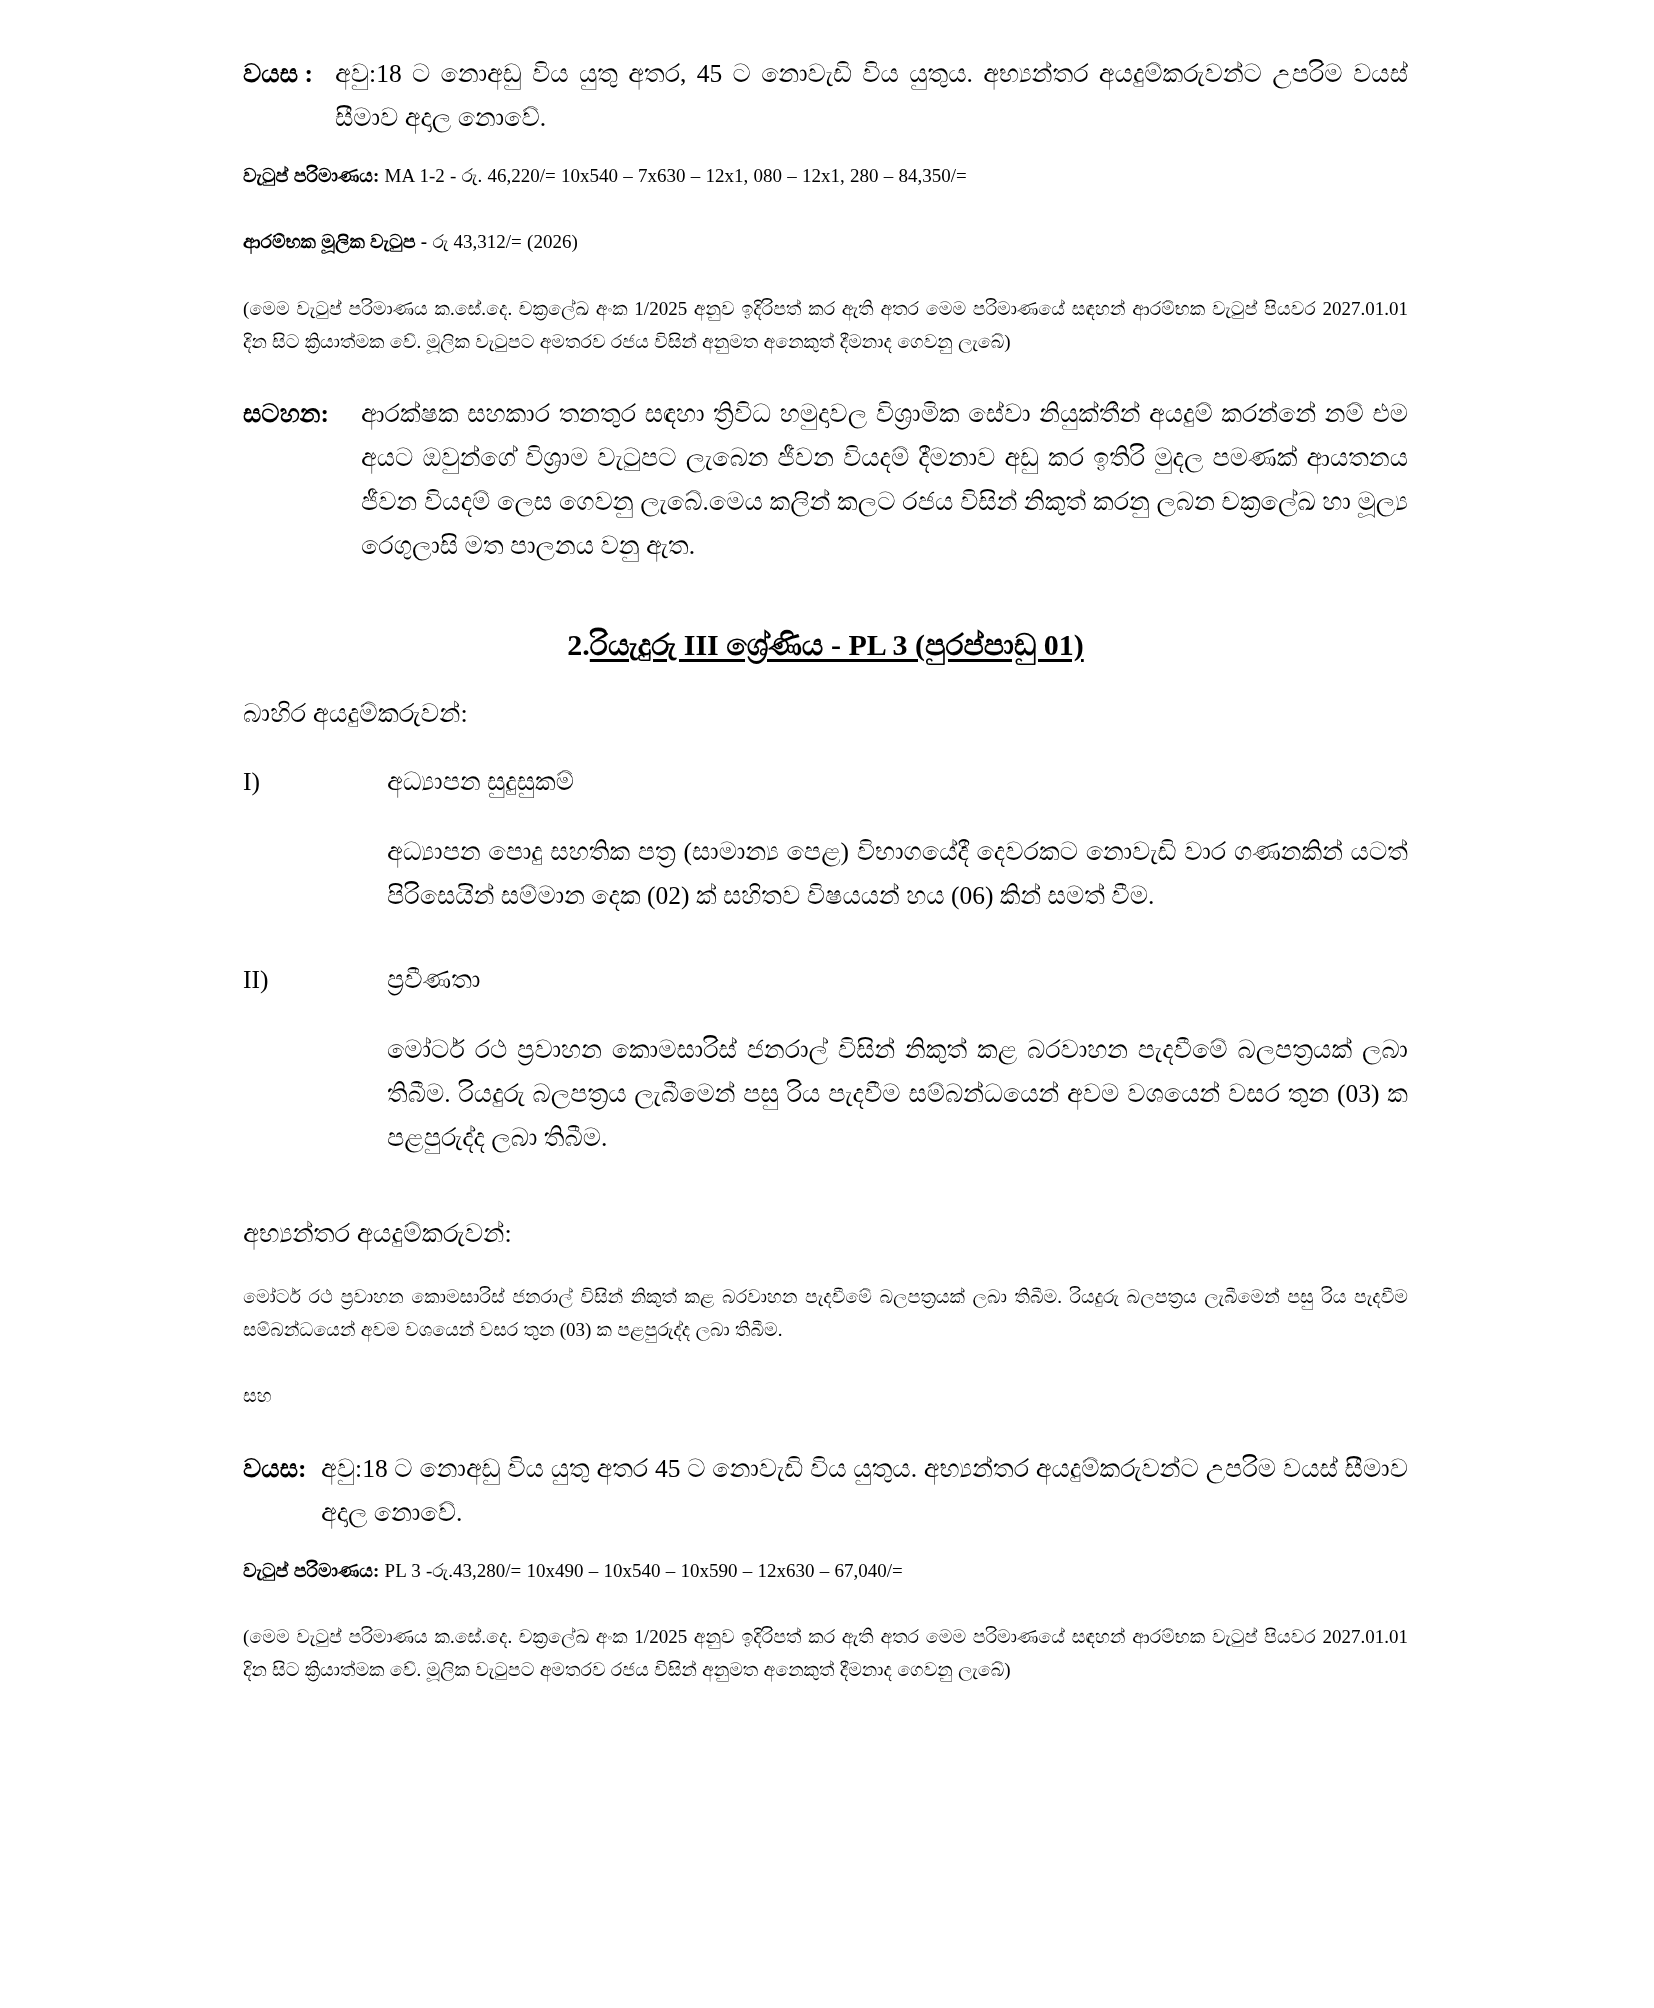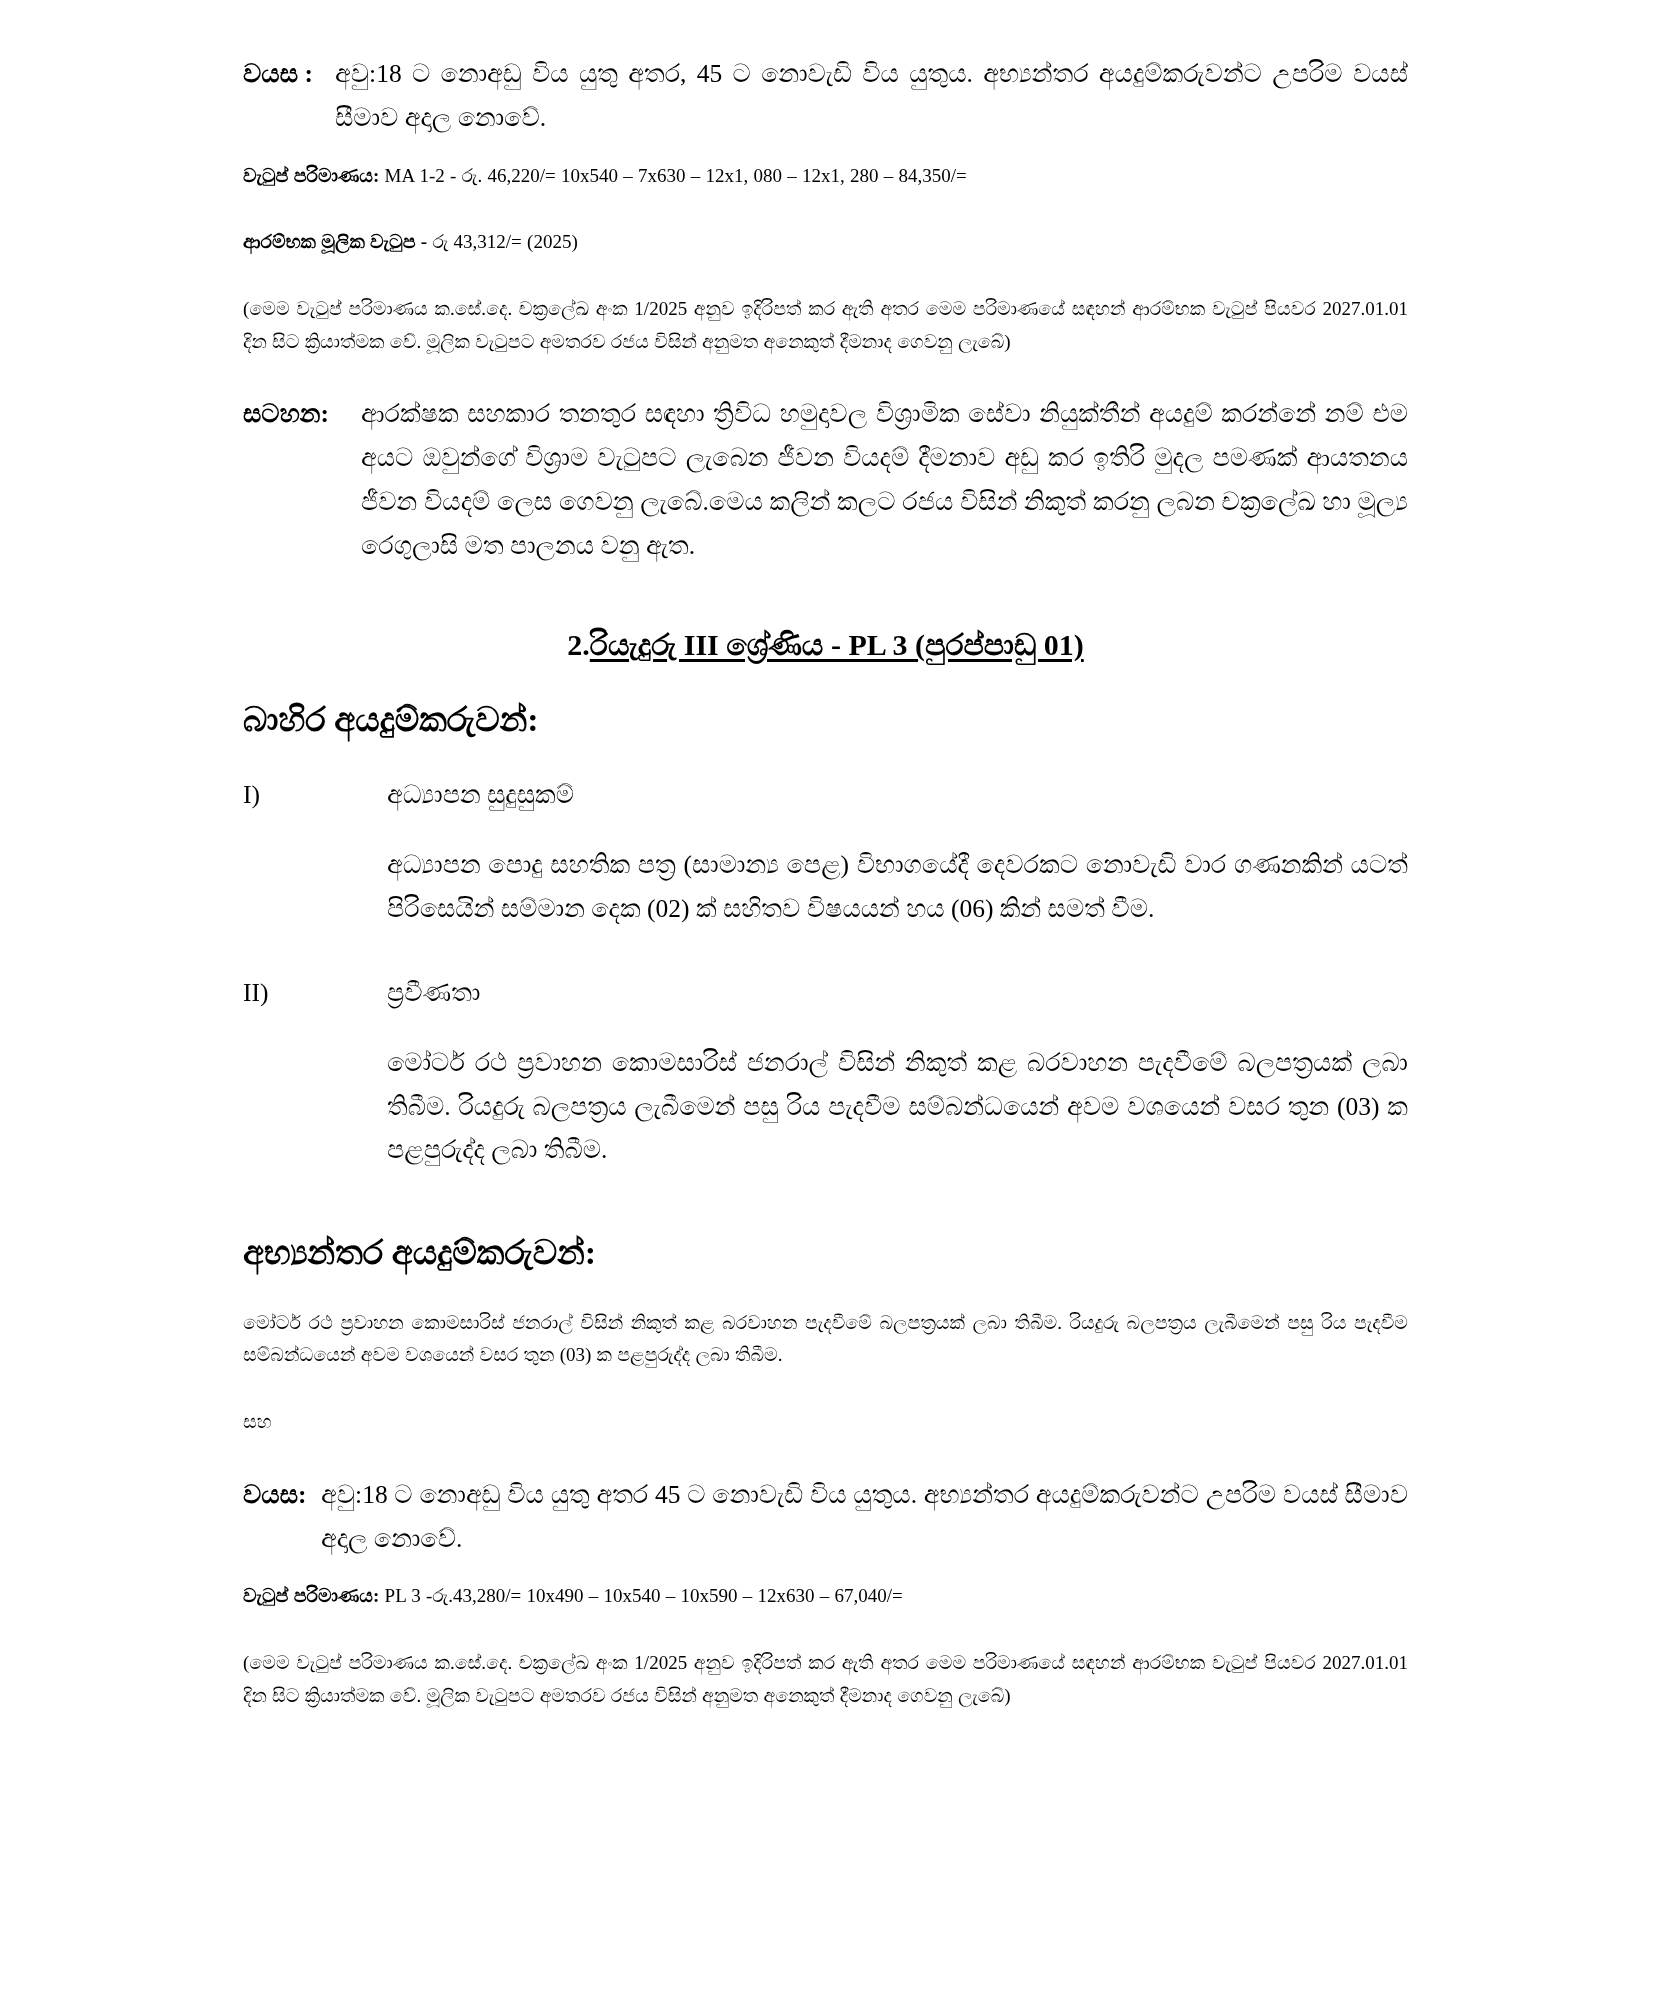--- a/index.html
+++ b/index.html
@@ -65,22 +65,22 @@
     margin: 54px 0 26px 0;
     line-height: 1.5;
     text-align: center;
   }
   .sec-head .u {
     text-decoration: underline;
     text-underline-offset: 4px;
   }
 
   .sub-head {
-    font-size: 34px;
-    font-weight: bold;
+    font-size: 26px;
+    font-weight: normal;
     margin: 0 0 26px 0;
     line-height: 1.6;
   }
 
   
   .rlist {
     margin: 0 0 8px 0;
   }
   .rli {
     position: relative;
@@ -123,21 +123,21 @@
       <span>අවු:18 ට නොඅඩු විය යුතු අතර, 45 ට නොවැඩි විය යුතුය. අභ්‍යන්තර අයදුම්කරුවන්ට උපරිම වයස් සීමාව අදාල  නොවේ.</span>
     </div>
 
     <div class="blk nojust gap-lg">
       <span class="lbl">වැටුප් පරිමාණය:</span>
       <span>MA 1-2 - රු. 46,220/= 10x540 – 7x630 – 12x1, 080 – 12x1, 280 – 84,350/=</span>
     </div>
 
     <div class="blk nojust gap-lg">
       <span class="lbl">ආරම්භක මූලික වැටුප -</span>
-      <span>රු 43,312/= (2025)</span>
+      <span>රු 43,312/= (2026)</span>
     </div>
 
     <div class="blk gap-lg">(මෙම වැටුප් පරිමාණය ක.සේ.දෙ. චක්‍රලේඛ අංක 1/2025 අනුව ඉදිරිපත් කර ඇති අතර මෙම පරිමාණයේ සඳහන් ආරම්භක වැටුප් පියවර 2027.01.01 දින සිට ක්‍රියාත්මක වේ. මූලික වැටුපට අමතරව රජය විසින් අනුමත අනෙකුත් දීමනාද ගෙවනු ලැබේ)</div>
 
     <div class="hang w-note">
       <span class="hang-lbl">සටහන:</span>
       <span>ආරක්ෂක සහකාර තනතුර සඳහා ත්‍රිවිධ හමුදාවල විශ්‍රාමික සේවා නියුක්තීන් අයදුම් කරන්නේ නම් එම අයට ඔවුන්ගේ විශ්‍රාම වැටුපට ලැබෙන ජීවන වියදම් දීමනාව අඩු කර ඉතිරි මුදල පමණක් ආයතනය ජීවන වියදම් ලෙස ගෙවනු ලැබේ.මෙය කලින් කලට රජය විසින් නිකුත් කරනු ලබන චක්‍රලේඛ හා මූල්‍ය රෙගුලාසි මත පාලනය වනු ඇත.</span>
     </div>
 
     <div class="sec-head">

